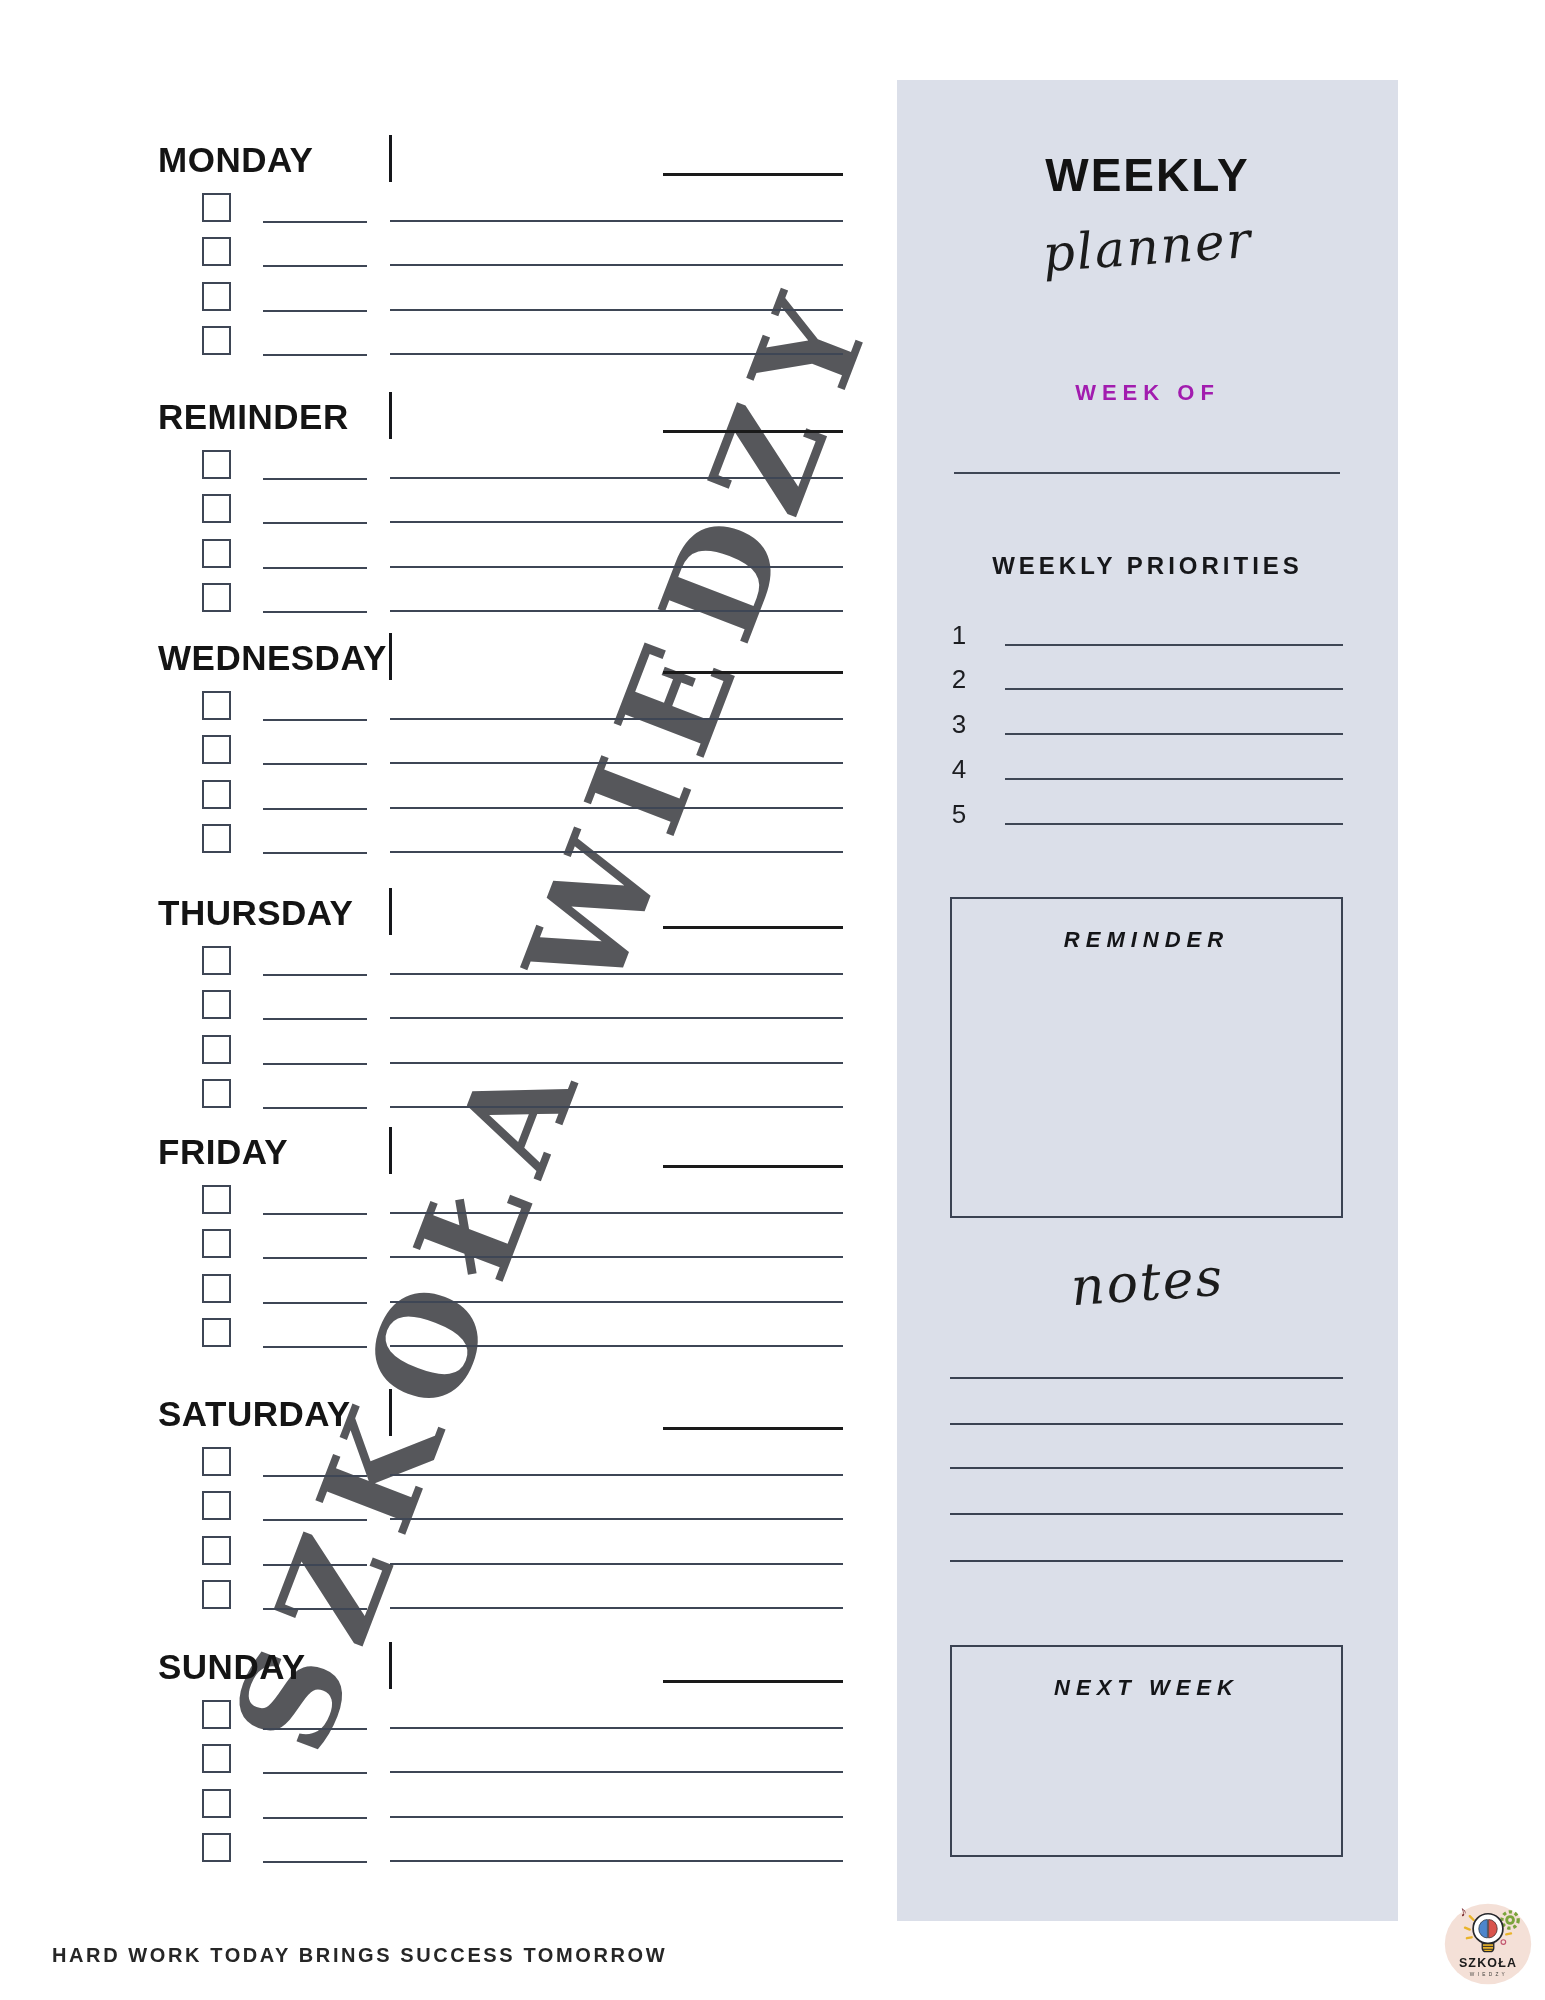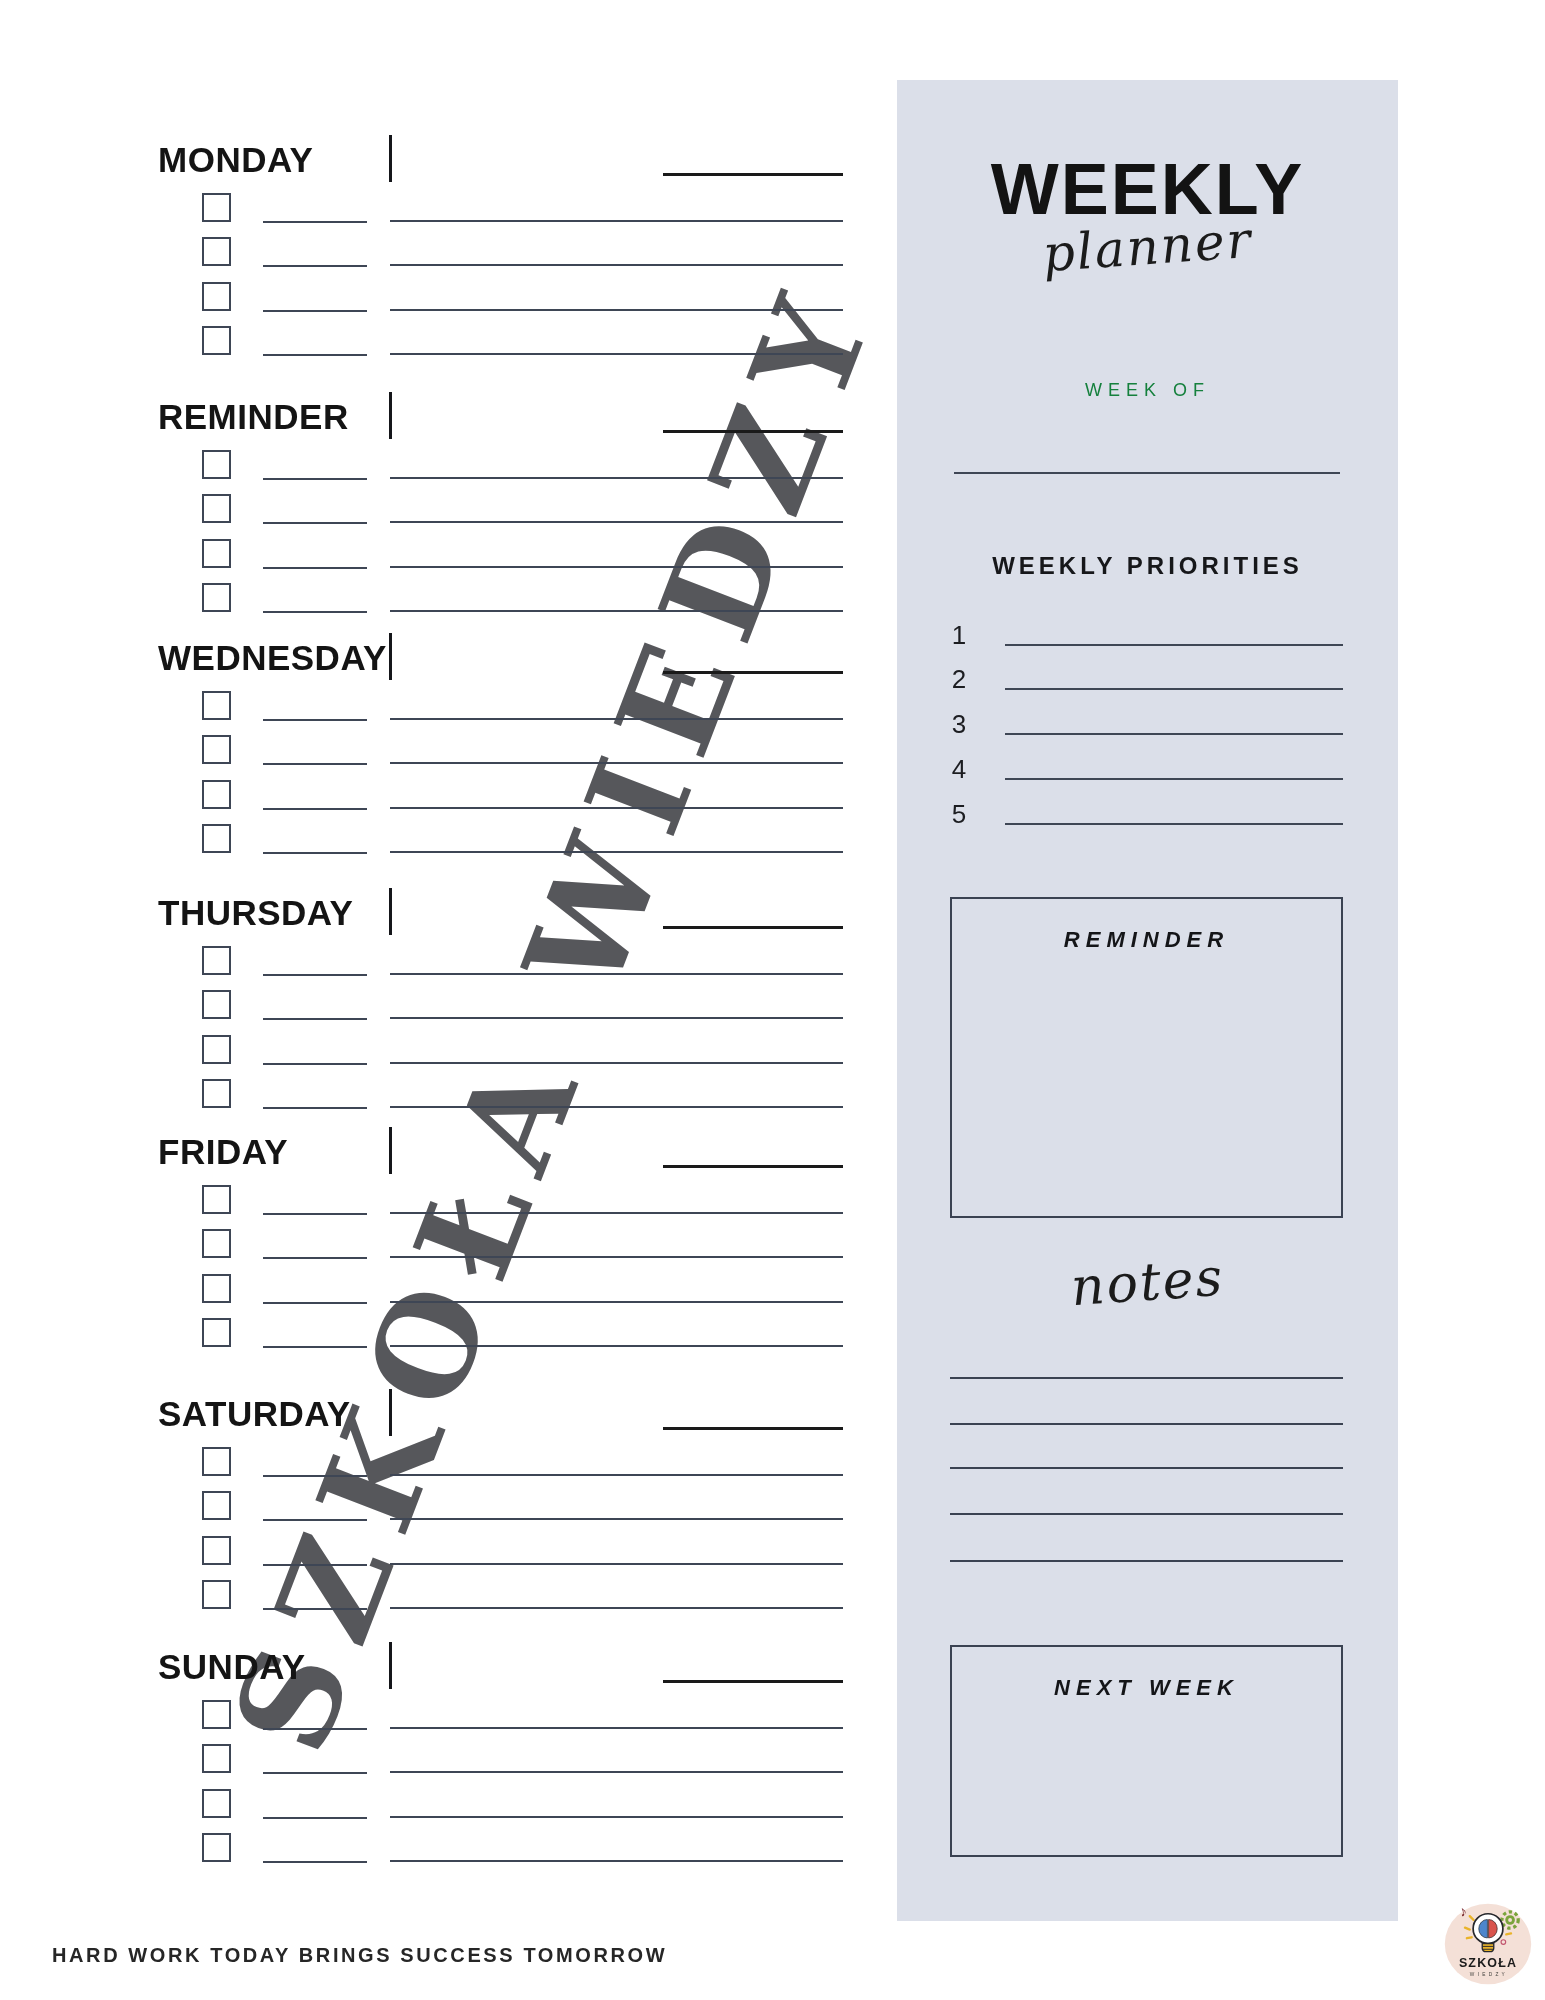--- a/index.html
+++ b/index.html
@@ -19,24 +19,24 @@
   .day-tick{position:absolute;left:389px;top:-5px;width:3px;height:47px;background:#15161a;}
   .day-hline{position:absolute;left:663px;top:33px;width:180px;height:3px;background:#1a1a1a;}
   .task-row{position:absolute;left:0;height:34px;width:897px;}
   .task-checkbox{position:absolute;left:202px;top:0;width:29px;height:29px;box-sizing:border-box;
                  border:2px solid #3e4655;background:transparent;}
   .task-short-line{position:absolute;left:263px;top:28px;width:104px;height:2px;background:#3e4655;}
   .task-long-line{position:absolute;left:390px;top:27px;width:453px;height:2px;background:#3e4655;}
   
   #panel{position:absolute;left:897px;top:80px;width:501px;height:1841px;color:#17181b;}
   .centered{position:absolute;left:0;width:501px;text-align:center;}
-  #panel-title{top:68px;font-size:72px;font-weight:bold;letter-spacing:2px;color:#131313;}
+  #panel-title{top:68px;font-size:46px;font-weight:bold;letter-spacing:2px;color:#131313;}
   #panel-subtitle{top:138px;font-family:"DejaVu Serif",serif;font-style:italic;font-size:50px;
                   letter-spacing:2px;color:#1b1b1b;transform:rotate(-4deg);}
-  #week-of-label{top:300px;font-size:18px;font-weight:normal;letter-spacing:6px;color:#15803d;}
+  #week-of-label{top:300px;font-size:22px;font-weight:bold;letter-spacing:6px;color:#a21caf;}
   #week-of-line{position:absolute;left:57px;top:392px;width:386px;height:2px;background:#3e4655;}
   #priorities-title{top:472px;font-size:24px;font-weight:bold;letter-spacing:4px;color:#16171a;}
   .priority-number{position:absolute;left:50px;width:24px;text-align:center;font-size:26px;font-weight:500;color:#1c1d21;}
   .priority-line{position:absolute;left:108px;width:338px;height:2px;background:#3e4655;}
   .panel-box{position:absolute;left:53px;width:393px;box-sizing:border-box;border:2px solid #3a4252;font-style:italic;}
   #reminder-box{top:817px;height:321px;}
   #next-week-box{top:1565px;height:212px;}
   .box-label{position:absolute;left:0;width:100%;top:28px;text-align:center;font-size:22px;
              font-weight:bold;letter-spacing:6px;color:#141518;}
   #notes-title{top:1172px;font-family:"DejaVu Serif",serif;font-style:italic;font-size:52px;

